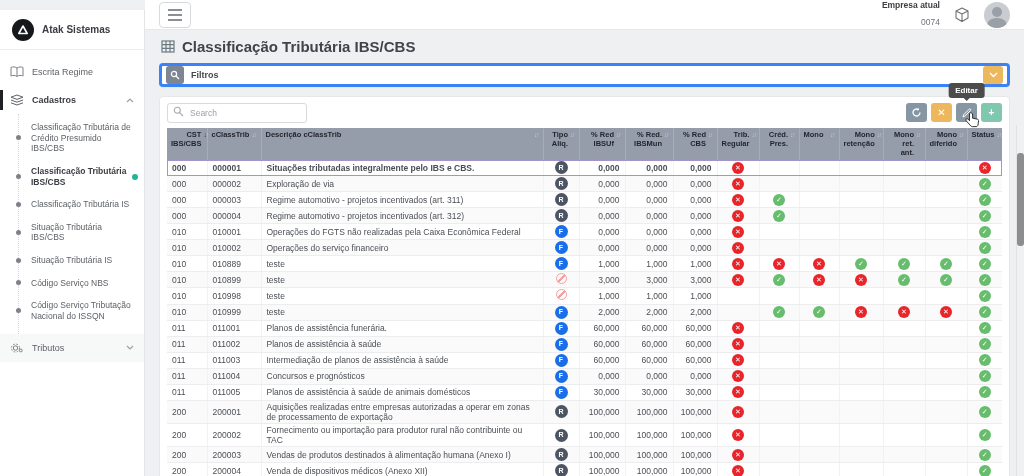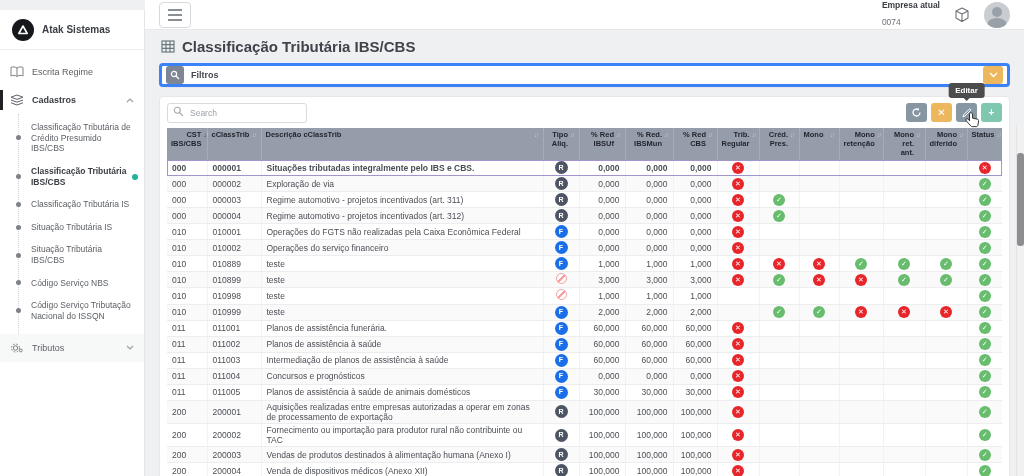--- a/index.html
+++ b/index.html
@@ -23,21 +23,21 @@
   .sub-item::before { content:""; position:absolute; left:-3px; width:5px; height:5px; border-radius:50%; background:#7d8289; }
   .sub-item.active { font-weight:bold; color:#3a3d42; }
   .sub-item .active-dot { position:absolute; right:6px; width:6px; height:6px; border-radius:50%; background:#23b39a; }
 
   
   .main { flex:1; display:flex; flex-direction:column; min-width:0; }
   .topbar { height:40px; background:#fff; border-bottom:1px solid #e7e8ea; display:flex; align-items:center; padding:0 14px; }
   .hamburger-btn { width:32px; height:26px; border:1px solid #d8d9dc; border-radius:4px; background:#fff; display:flex; flex-direction:column; justify-content:center; align-items:center; gap:3px; cursor:pointer; }
   .hamburger-btn i { display:block; width:14px; height:2px; background:#8a8f96; }
   .topbar-right { margin-left:auto; display:flex; align-items:center; gap:12px; }
-  .company { line-height:1.2; }
+  .company { text-align:right; line-height:1.2; }
   .company b { display:block; font-size:8.5px; color:#3a3d42; }
   .company span { font-size:8.5px; color:#6d7176; }
   .avatar { width:26px; height:26px; border-radius:50%; background:#c9ccd1; position:relative; overflow:hidden; cursor:pointer; }
   .avatar::before { content:""; position:absolute; top:5px; left:8px; width:10px; height:10px; border-radius:50%; background:#9aa0a7; }
   .avatar::after { content:""; position:absolute; top:16px; left:3px; width:20px; height:14px; border-radius:50%; background:#9aa0a7; }
 
   .content { flex:1; padding:5px 14px 0 14px; min-width:0; }
   .page-title-row { display:flex; align-items:center; gap:7px; margin:3px 0 8px 2px; }
   .page-title { font-size:15px; font-weight:bold; color:#40444a; }
 
@@ -140,24 +140,24 @@
             <span>Classificação Tributária de Crédito Presumido IBS/CBS</span>
           </div>
           <div class="sub-item active">
             <span>Classificação Tributária IBS/CBS</span>
             <span class="active-dot"></span>
           </div>
           <div class="sub-item">
             <span>Classificação Tributária IS</span>
           </div>
           <div class="sub-item">
+            <span>Situação Tributária IBS/CBS</span>
+          </div>
+          <div class="sub-item">
             <span>Situação Tributária IS</span>
-          </div>
-          <div class="sub-item">
-            <span>Situação Tributária IBS/CBS</span>
           </div>
           <div class="sub-item">
             <span>Código Serviço NBS</span>
           </div>
           <div class="sub-item">
             <span>Código Serviço Tributação Nacional do ISSQN</span>
           </div>
         </div>
       <div class="nav-item shaded">
         <span>

